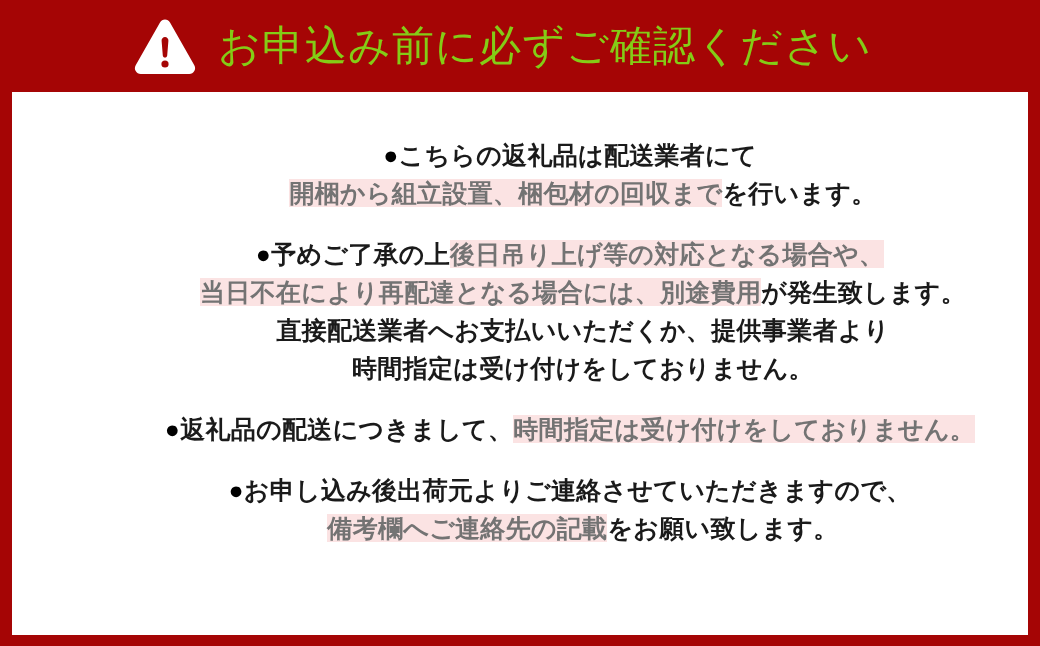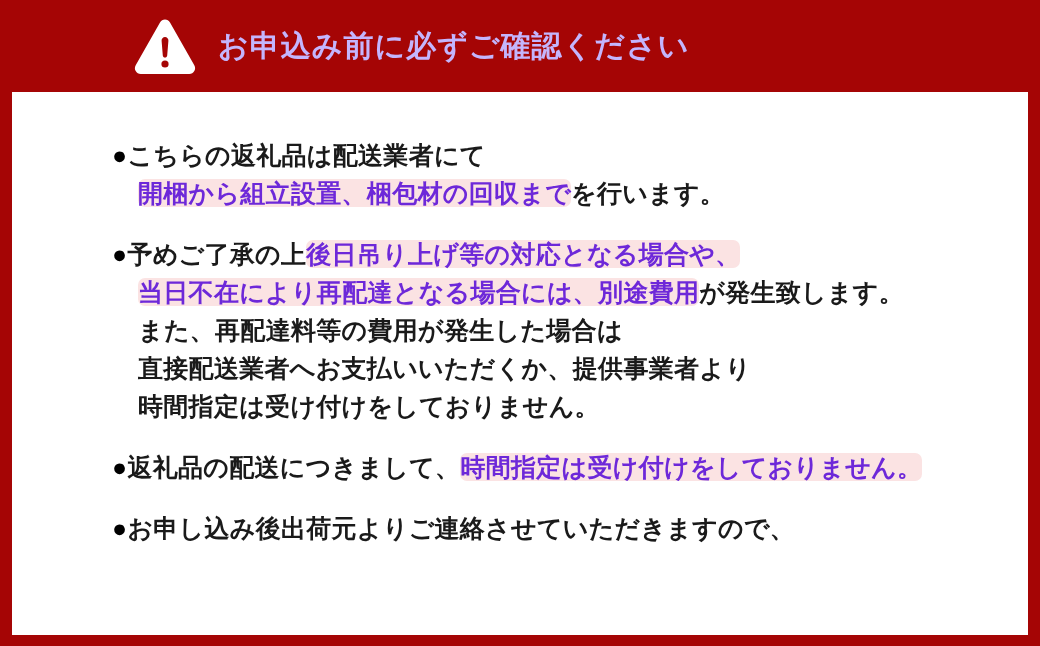--- a/index.html
+++ b/index.html
@@ -35,30 +35,31 @@
 
   .warn-icon {
     width: 62px;
     height: 56px;
     flex: 0 0 auto;
     display: block;
     margin-right: 22px;
   }
 
   .notice-title {
-    color: #c4b5fd;
-    font-size: 30px;
-    font-weight: bold;
+    color: #84cc16;
+    font-size: 42px;
+    font-weight: normal;
     letter-spacing: 1px;
     line-height: 1;
     white-space: nowrap;
   }
 
   .notice-body {
     padding: 44px 0 0 0;
+    text-align: center;
   }
 
   .notice-item {
     margin: 0 0 23px 0;
     padding: 0 0 0 100px;
   }
   .notice-item:last-child {
     margin-bottom: 6px;
   }
 
@@ -74,22 +75,21 @@
   .notice-line.indent {
     padding-left: 26px;
   }
 
   .bullet {
     color: #000000;
   }
 
   .hl {
     background: #fbe3e3;
-    color: #6d28d9;
-    border-radius: 7px;
+    color: #737373;
   }
 </style>
 </head>
 <body>
 
 <div class="notice-card">
 
   <div class="notice-header">
     <svg class="warn-icon" viewBox="0 0 62 56" aria-hidden="true">
       <path d="M31 1.5 C33.1 1.5 34.9 2.7 36.0 4.6 L60.3 47.2 C61.4 49.1 61.4 51.3 60.3 53.1 C59.3 55.0 57.4 56 55.3 56 L6.7 56 C4.6 56 2.7 55.0 1.7 53.1 C0.6 51.3 0.6 49.1 1.7 47.2 L26.0 4.6 C27.1 2.7 28.9 1.5 31 1.5 Z" fill="#ffffff"></path>
@@ -111,36 +111,36 @@
     </div>
 
     <div class="notice-item">
       <div class="notice-line">
         <span class="bullet">●</span><span>予めご了承の上</span><span class="hl">後日吊り上げ等の対応となる場合や、</span>
       </div>
       <div class="notice-line indent">
         <span class="hl">当日不在により再配達となる場合には、別途費用</span><span>が発生致します。</span>
       </div>
       <div class="notice-line indent">
-        <span>また、再配達料等の費用が発生した場合は</span>
-      </div>
-      <div class="notice-line indent">
         <span>直接配送業者へお支払いいただくか、提供事業者より</span>
       </div>
       <div class="notice-line indent">
         <span>時間指定は受け付けをしておりません。</span>
       </div>
     </div>
 
     <div class="notice-item">
       <div class="notice-line">
         <span class="bullet">●</span><span>返礼品の配送につきまして、</span><span class="hl">時間指定は受け付けをしておりません。</span>
       </div>
     </div>
 
     <div class="notice-item">
       <div class="notice-line">
         <span class="bullet">●</span><span>お申し込み後出荷元よりご連絡させていただきますので、</span>
       </div>
+      <div class="notice-line indent">
+        <span class="hl">備考欄へご連絡先の記載</span><span>をお願い致します。</span>
+      </div>
     </div>
 
   </div>
 </div>
 
 </body></html>

